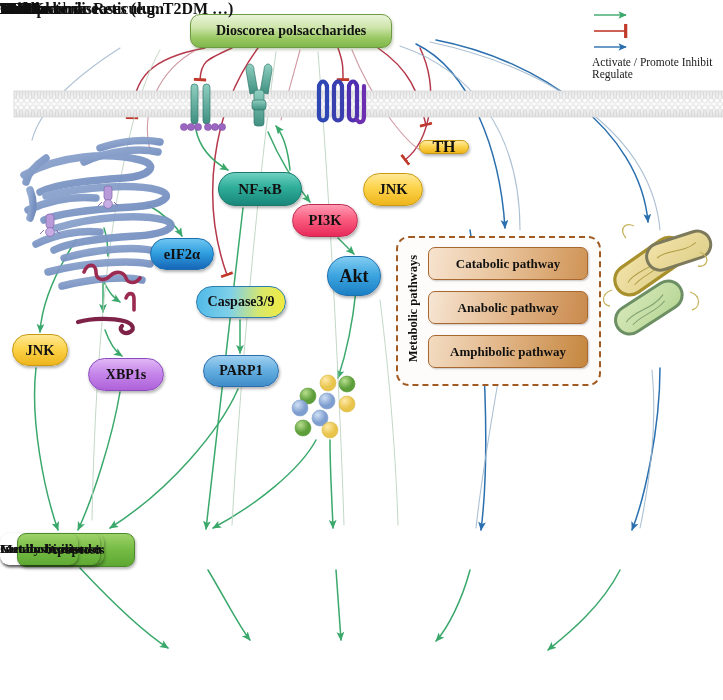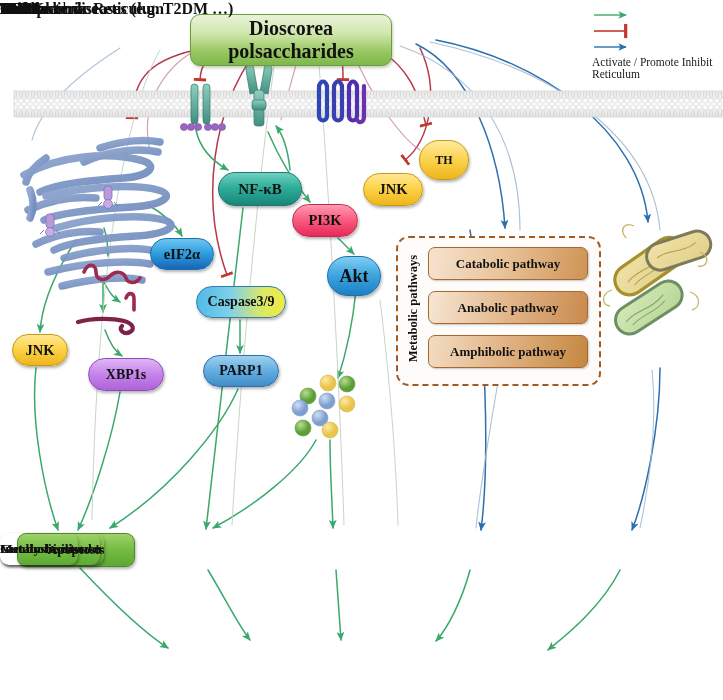--- a/index.html
+++ b/index.html
@@ -14,21 +14,21 @@
         justify-content:center;text-align:center;
         font-family:"Liberation Serif",serif;font-weight:bold;color:#111;
         border-radius:999px;box-sizing:border-box;}
   .lbl{position:absolute;z-index:6;font-family:"Liberation Serif",serif;
        font-weight:bold;color:#111;white-space:nowrap;}
   .lbl.plain{font-weight:normal;}
   .legend{position:absolute;z-index:7;font-family:"Liberation Serif",serif;
           font-size:11.5px;color:#1a1a1a;}
 
   
-  #n-dios{left:190px;top:14px;width:202px;height:52px;font-size:20px;
+  #n-dios{left:190px;top:14px;width:202px;height:34px;font-size:14px;
      border:1px solid #6f9a45;border-radius:10px;
      background:linear-gradient(180deg,#e9f3d9 0%,#cfe6ac 38%,#9ac863 72%,#7fb84c 100%);
      box-shadow:1px 2px 3px rgba(90,120,60,.35);}
 
   
   #n-nfkb{left:218px;top:172px;width:84px;height:34px;font-size:15px;
      border:1px solid #1b7a6b;
      background:linear-gradient(180deg,#6fd0c0 0%,#2fae9a 45%,#18867a 100%);
      box-shadow:1px 2px 3px rgba(0,0,0,.3);}
   #n-pi3k{left:292px;top:204px;width:66px;height:33px;font-size:14.5px;
@@ -36,21 +36,21 @@
      background:linear-gradient(180deg,#ff9bb4 0%,#fa5e80 45%,#e8295a 100%);
      box-shadow:1px 2px 3px rgba(0,0,0,.3);}
   #n-akt{left:327px;top:256px;width:54px;height:40px;font-size:18px;
      border:1px solid #1d6fae;
      background:linear-gradient(180deg,#82cdf2 0%,#3da5e0 48%,#1b80c4 100%);
      box-shadow:1px 2px 3px rgba(0,0,0,.3);}
   #n-jnk-r{left:363px;top:173px;width:60px;height:33px;font-size:14.5px;
      border:1px solid #c79a12;
      background:linear-gradient(180deg,#ffe896 0%,#fcd34a 45%,#eeb51c 100%);
      box-shadow:1px 2px 3px rgba(0,0,0,.3);}
-  #n-th{left:419px;top:140px;width:50px;height:40px;font-size:12px;
+  #n-th{left:419px;top:140px;width:50px;height:14px;font-size:16px;
      border:1px solid #c79a12;
      background:linear-gradient(180deg,#ffeaa0 0%,#fcd css 45%,#eeb51c 100%);
      background:linear-gradient(180deg,#ffeaa0 0%,#fcd553 45%,#eeb51c 100%);
      box-shadow:1px 2px 3px rgba(0,0,0,.3);text-align:right;}
   #n-eif2a{left:150px;top:238px;width:64px;height:32px;font-size:14.5px;
      border:1px solid #1d6fae;
      background:linear-gradient(180deg,#6ec6f2 0%,#2f9ddd 48%,#1666b8 100%);
      box-shadow:1px 2px 3px rgba(0,0,0,.3);text-align:center;}
   #n-casp{left:196px;top:286px;width:90px;height:32px;font-size:14px;
      border:1px solid #2d7fae;
@@ -400,21 +400,21 @@
         <marker id="lt" markerWidth="6" markerHeight="10" refX="1.2" refY="5" orient="auto" markerUnits="strokeWidth">
           <rect x="0" y="0.6" width="2" height="8.8" fill="#c0392b"></rect>
         </marker>
       </defs>
       <line x1="2" y1="9" x2="34" y2="9" stroke="#3aa86b" stroke-width="1.4" marker-end="url(#lg)"></line>
       <line x1="2" y1="25" x2="34" y2="25" stroke="#c0392b" stroke-width="1.6" marker-end="url(#lt)"></line>
       <line x1="2" y1="41" x2="34" y2="41" stroke="#2a6fae" stroke-width="1.4" marker-end="url(#lb)"></line>
     </svg>
     <span class="leg-txt" style="left:42px;top:2px;">Activate / Promote</span>
     <span class="leg-txt" style="left:42px;top:18px;">Inhibit</span>
-    <span class="leg-txt" style="left:42px;top:34px;">Reticulum</span>
+    <span class="leg-txt" style="left:42px;top:34px;">Regulate</span>
   </div>
 
   <div class="node" id="n-dios">Dioscorea polsaccharides</div>
 
   <div class="node" id="n-nfkb">NF-κB</div>
   <div class="node" id="n-pi3k">PI3K</div>
   <div class="node" id="n-akt">Akt</div>
   <div class="node" id="n-jnk-r">JNK</div>
   <div class="node" id="n-th">TH</div>
   <div class="node" id="n-eif2a">eIF2α</div>

